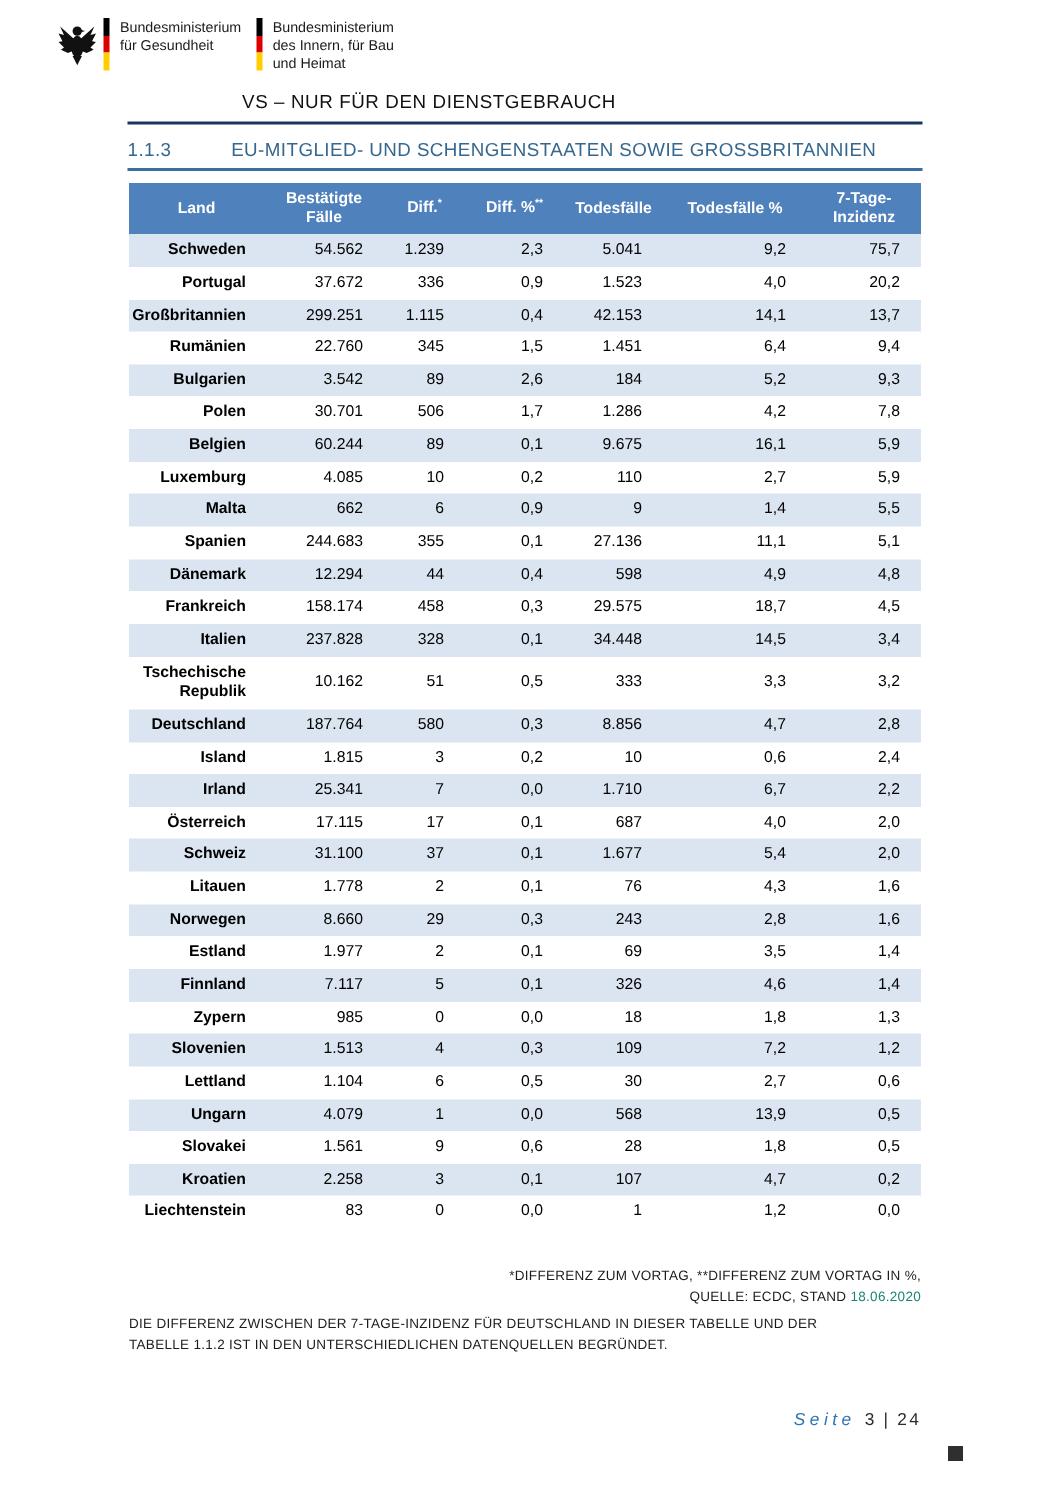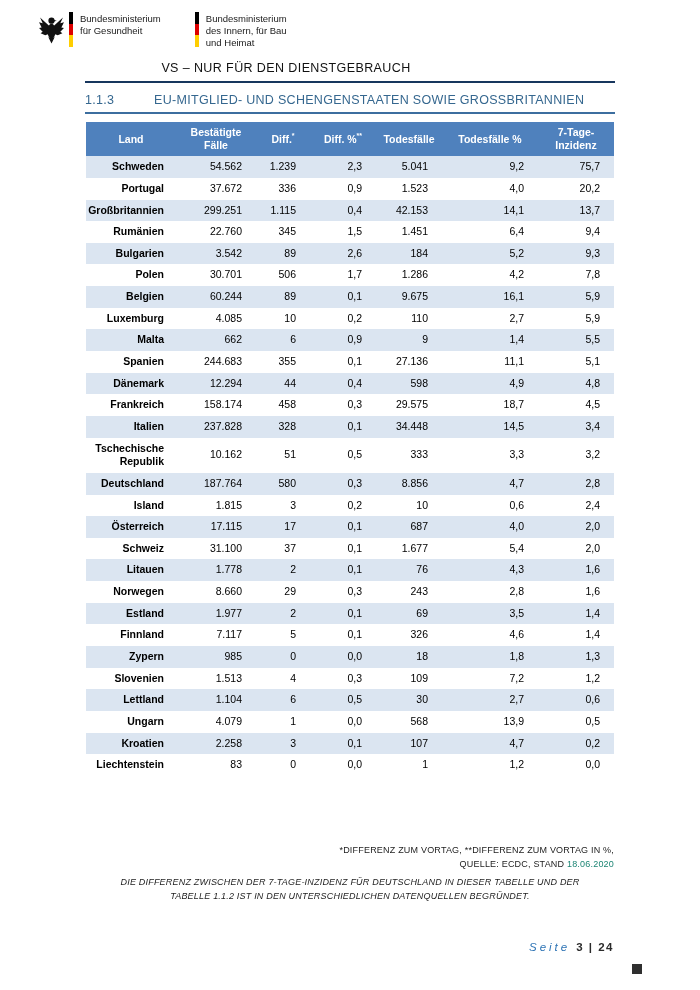--- a/index.html
+++ b/index.html
@@ -15,21 +15,21 @@
     background: #ffffff;
     overflow: hidden;
   }
 
   
   .logos {
     position: absolute;
     top: 12px;
     left: 38px;
     display: flex;
-    gap: 34px;
+    gap: 10px;
   }
   .logo { display: flex; align-items: flex-start; }
   .eagle { margin-right: 4px; width: 27px; height: 32px; }
   .flag-stripe {
     width: 4px;
     height: 35px;
     display: flex;
     flex-direction: column;
     margin-right: 7px;
   }
@@ -129,47 +129,45 @@
     line-height: 1.5;
     color: #1c1c1c;
     letter-spacing: 0.2px;
   }
   .footnotes .date { color: #1d8574; text-align: right; }
   .table-note {
     position: absolute;
     top: 876px;
     left: 86px;
     width: 528px;
-    text-align: center;
+    text-align: left;
     font-size: 9px;
     line-height: 1.5;
     color: #1c1c1c;
     letter-spacing: 0.2px;
-    font-style: italic;
   }
 
   
   .page-footer {
     position: absolute;
     top: 941px;
     left: 86px;
     width: 528px;
     text-align: right;
     font-size: 11.5px;
   }
   .page-footer .seite {
     color: #2e74b5;
     letter-spacing: 3px;
     margin-right: 6px;
     font-style: italic;
   }
   .page-footer .pagenum {
     color: #2b2b2b;
     letter-spacing: 1.5px;
-    font-weight: bold;
   }
   .corner-mark {
     position: absolute;
     top: 964px;
     left: 632px;
     width: 10px;
     height: 10px;
     background: #2f2f2f;
   }
 </style>
@@ -383,20 +381,29 @@
         <tr>
           <td class="country">Island</td>
           <td>1.815</td>
           <td>3</td>
           <td>0,2</td>
           <td>10</td>
           <td>0,6</td>
           <td>2,4</td>
         </tr>
         <tr>
+          <td class="country">Irland</td>
+          <td>25.341</td>
+          <td>7</td>
+          <td>0,0</td>
+          <td>1.710</td>
+          <td>6,7</td>
+          <td>2,2</td>
+        </tr>
+        <tr>
           <td class="country">Österreich</td>
           <td>17.115</td>
           <td>17</td>
           <td>0,1</td>
           <td>687</td>
           <td>4,0</td>
           <td>2,0</td>
         </tr>
         <tr>
           <td class="country">Schweiz</td>
@@ -470,20 +477,29 @@
           <td>2,7</td>
           <td>0,6</td>
         </tr>
         <tr>
           <td class="country">Ungarn</td>
           <td>4.079</td>
           <td>1</td>
           <td>0,0</td>
           <td>568</td>
           <td>13,9</td>
+          <td>0,5</td>
+        </tr>
+        <tr>
+          <td class="country">Slovakei</td>
+          <td>1.561</td>
+          <td>9</td>
+          <td>0,6</td>
+          <td>28</td>
+          <td>1,8</td>
           <td>0,5</td>
         </tr>
         <tr>
           <td class="country">Kroatien</td>
           <td>2.258</td>
           <td>3</td>
           <td>0,1</td>
           <td>107</td>
           <td>4,7</td>
           <td>0,2</td>

